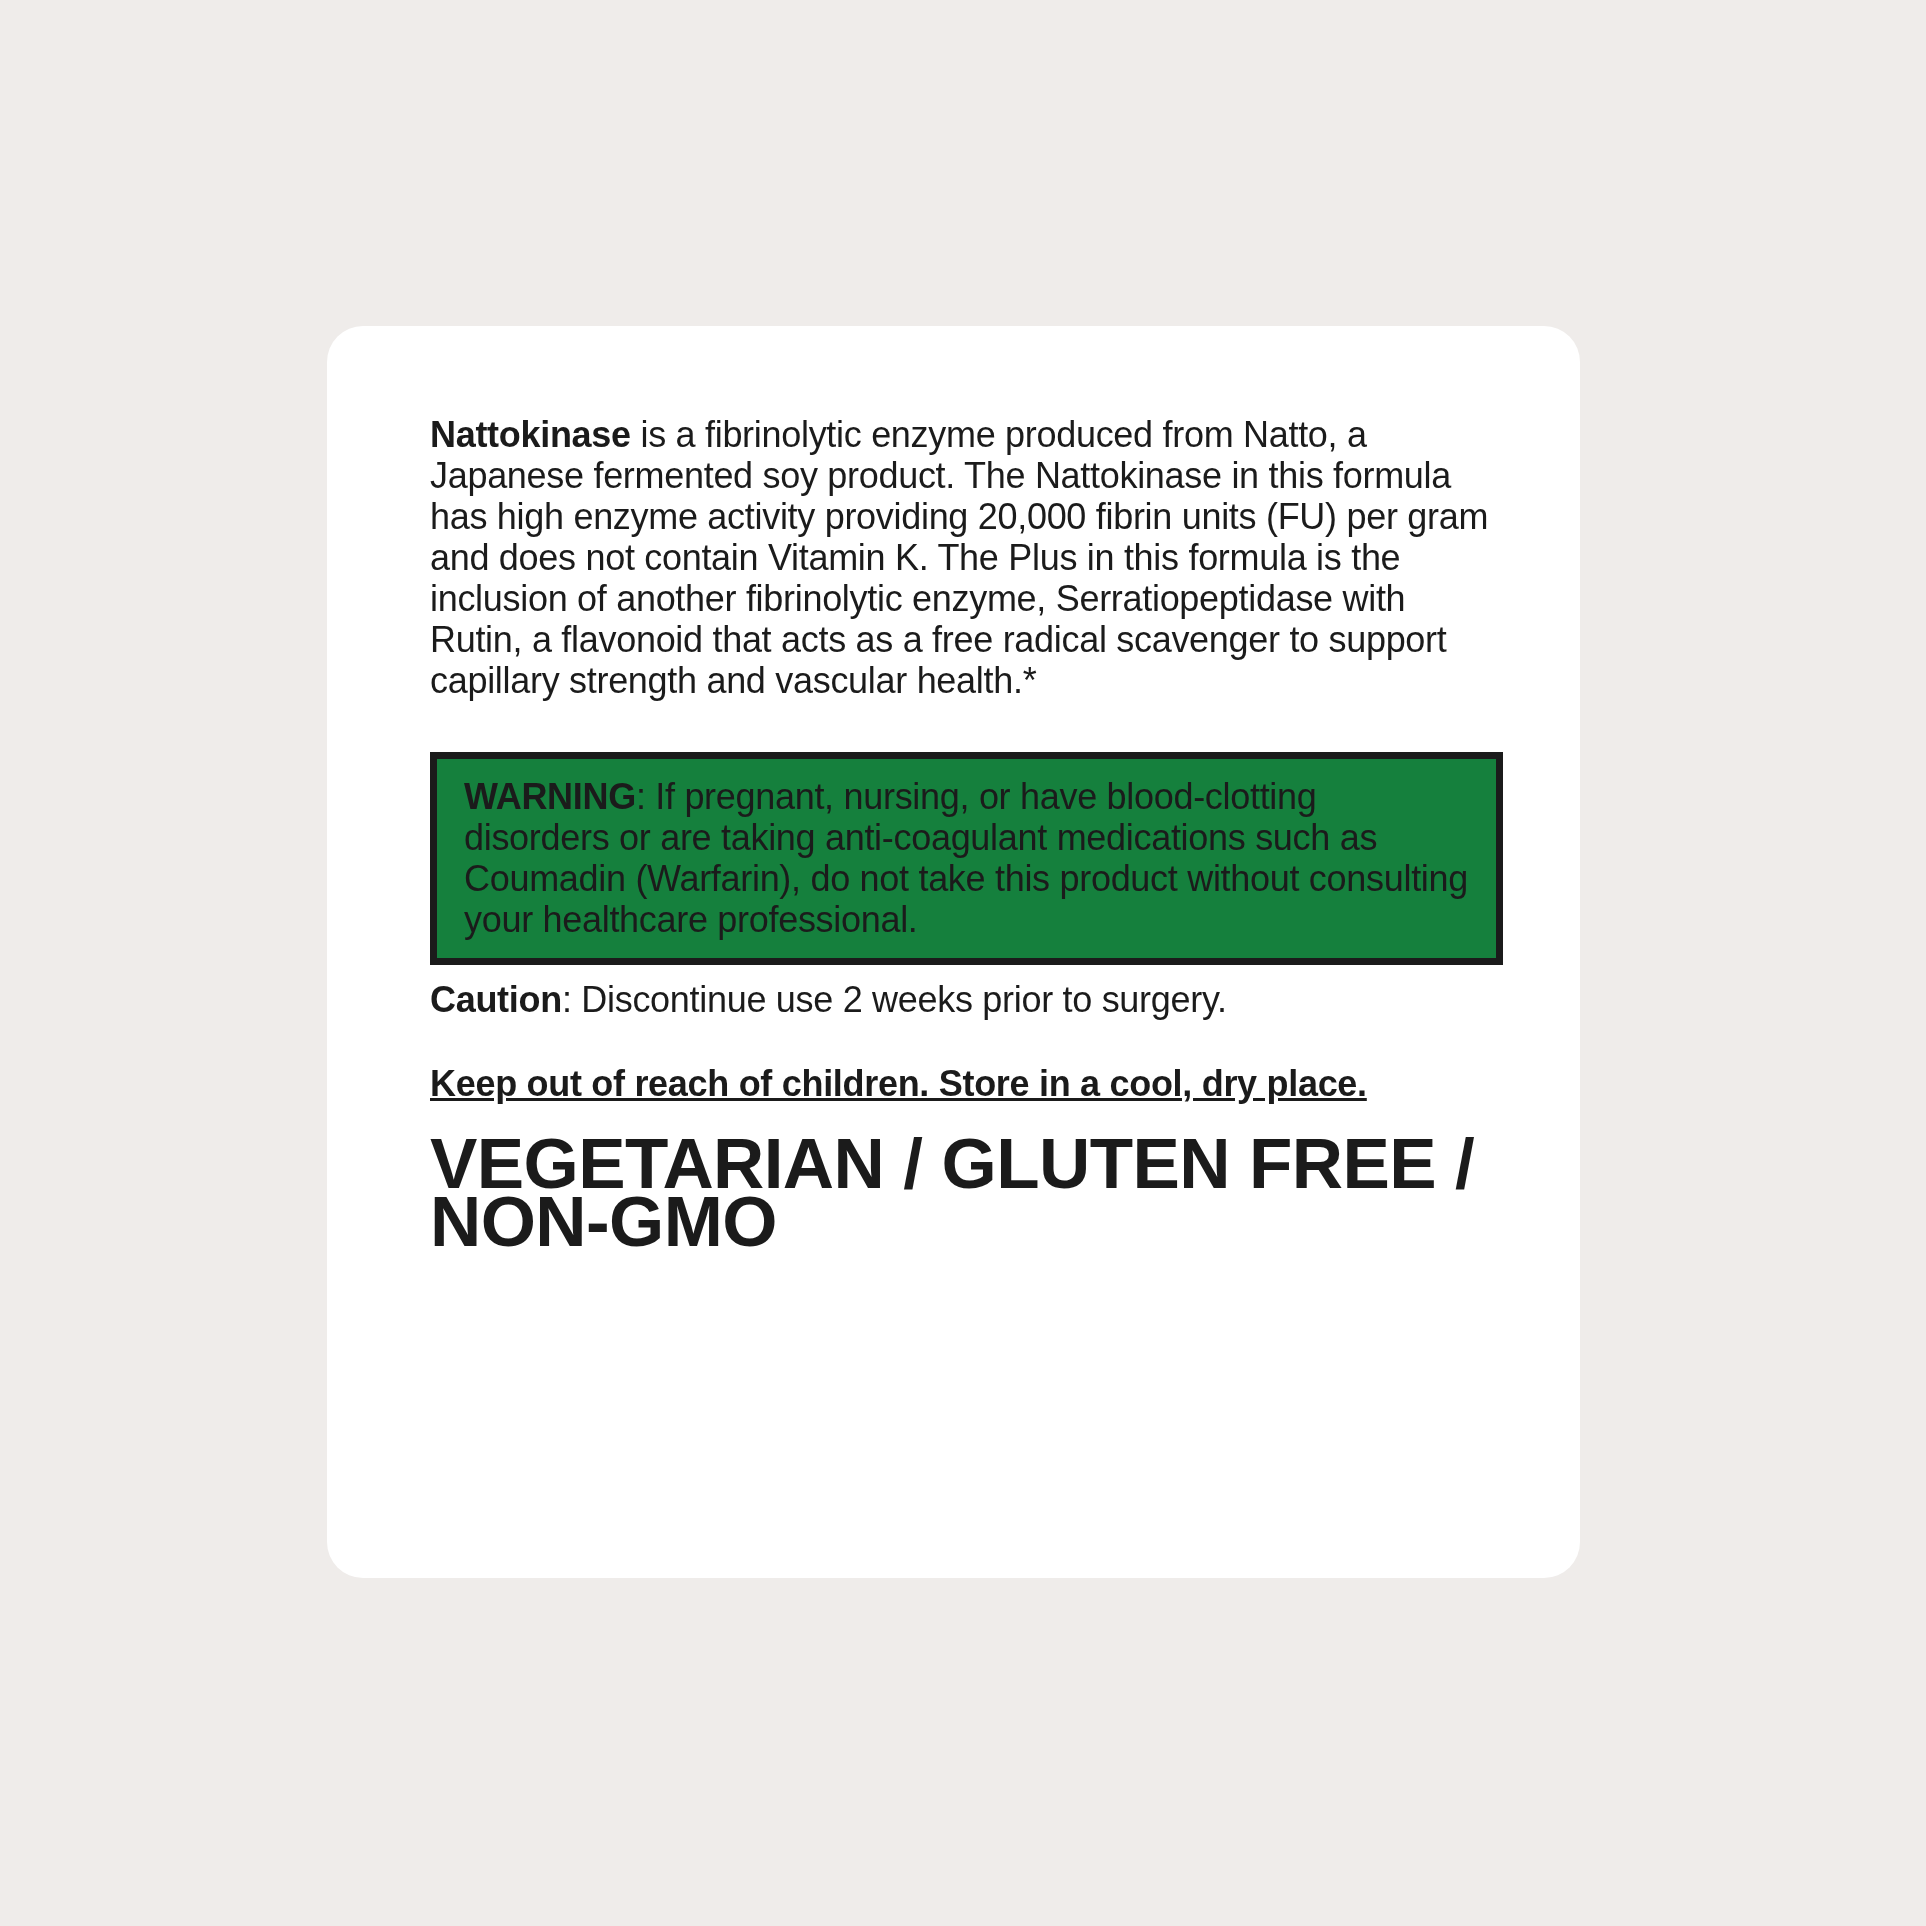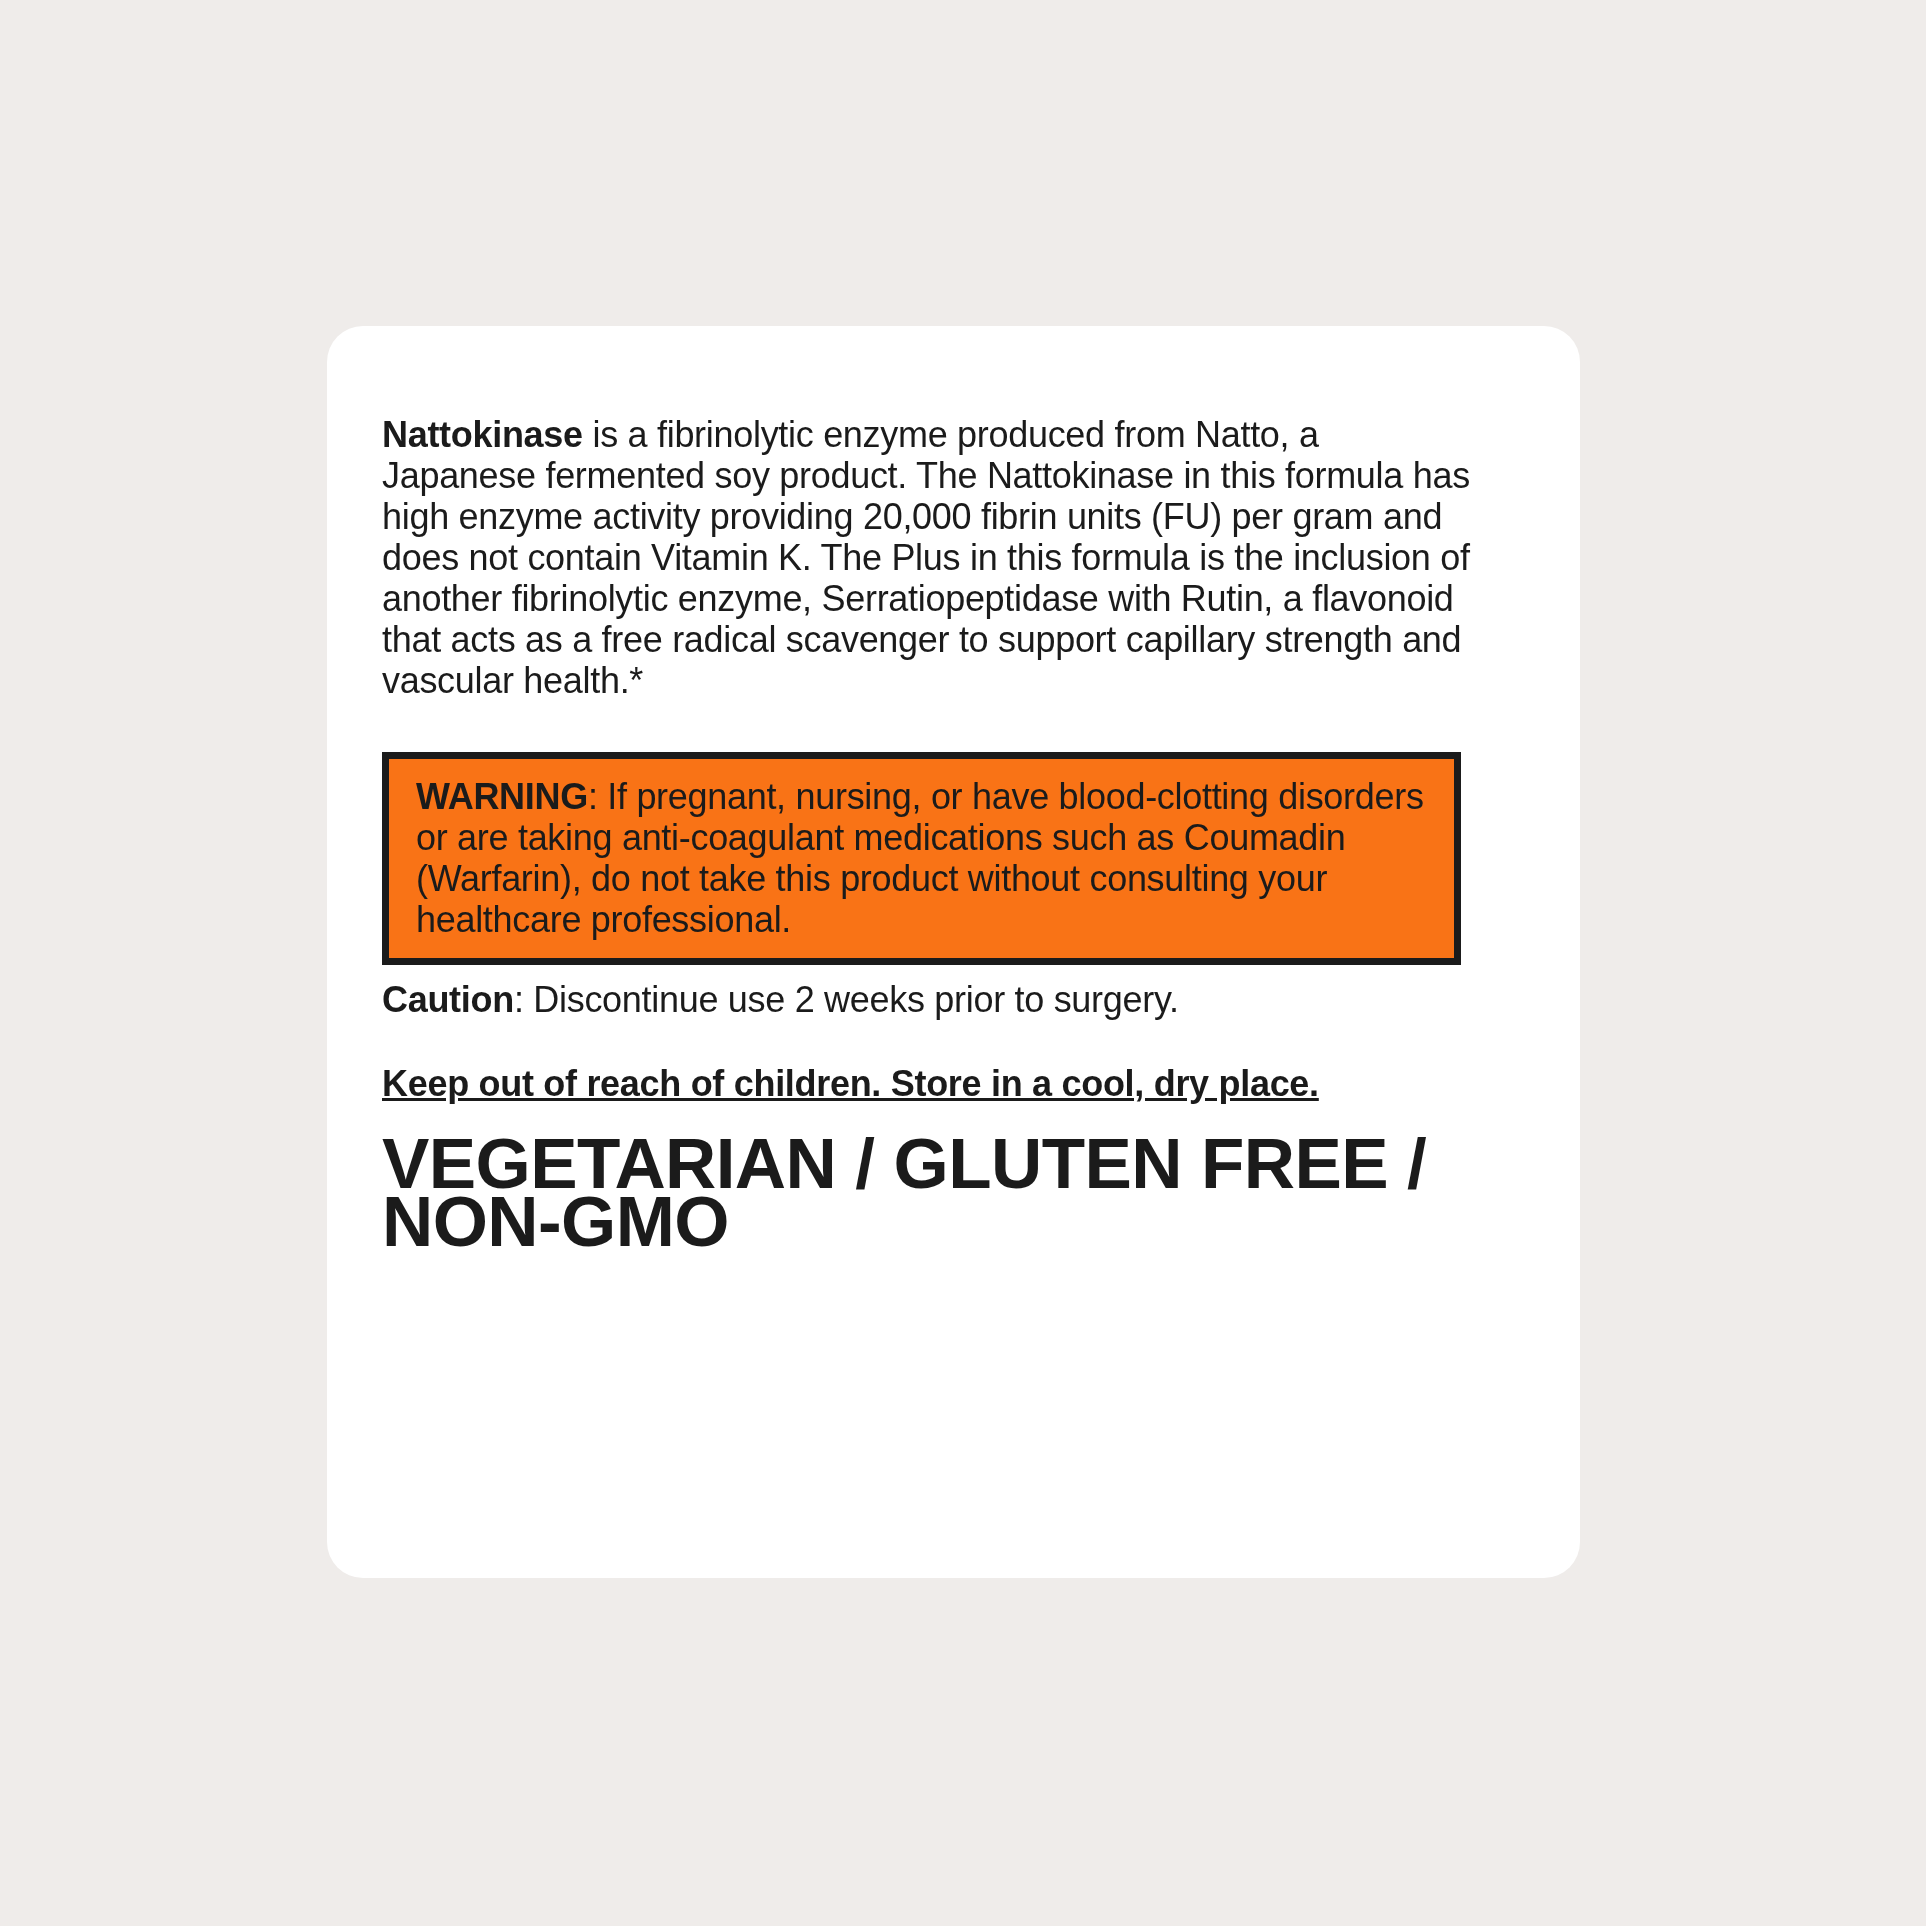--- a/index.html
+++ b/index.html
@@ -16,37 +16,37 @@
   }
   .label-card {
     position: absolute;
     left: 327px;
     top: 326px;
     width: 1253px;
     height: 1252px;
     background: #FFFFFF;
     border-radius: 36px;
     box-sizing: border-box;
-    padding: 88px 77px 0 55px;
+    padding: 88px 77px 0 103px;
   }
   .body-text {
     font-size: 36px;
     line-height: 41px;
     letter-spacing: -0.3px;
     margin: 0;
     max-width: 1091px;
   }
   .body-text strong { font-weight: 700; }
   .description { margin-bottom: 51px; }
   .color-note  { margin-bottom: 13px; }
   .outlined-box {
     border: 7.7px solid #1B1B1B;
     box-sizing: border-box;
     padding: 17.3px 27px;
-    background: #f97316;
+    background: #15803d;
   }
   .warning-box {
     max-width: 1079px;
     margin: 0 0 14px 0;
   }
   .caution { margin-bottom: 43px; }
   .storage {
     font-weight: 700;
     margin-bottom: 31px;
     text-decoration: underline;

